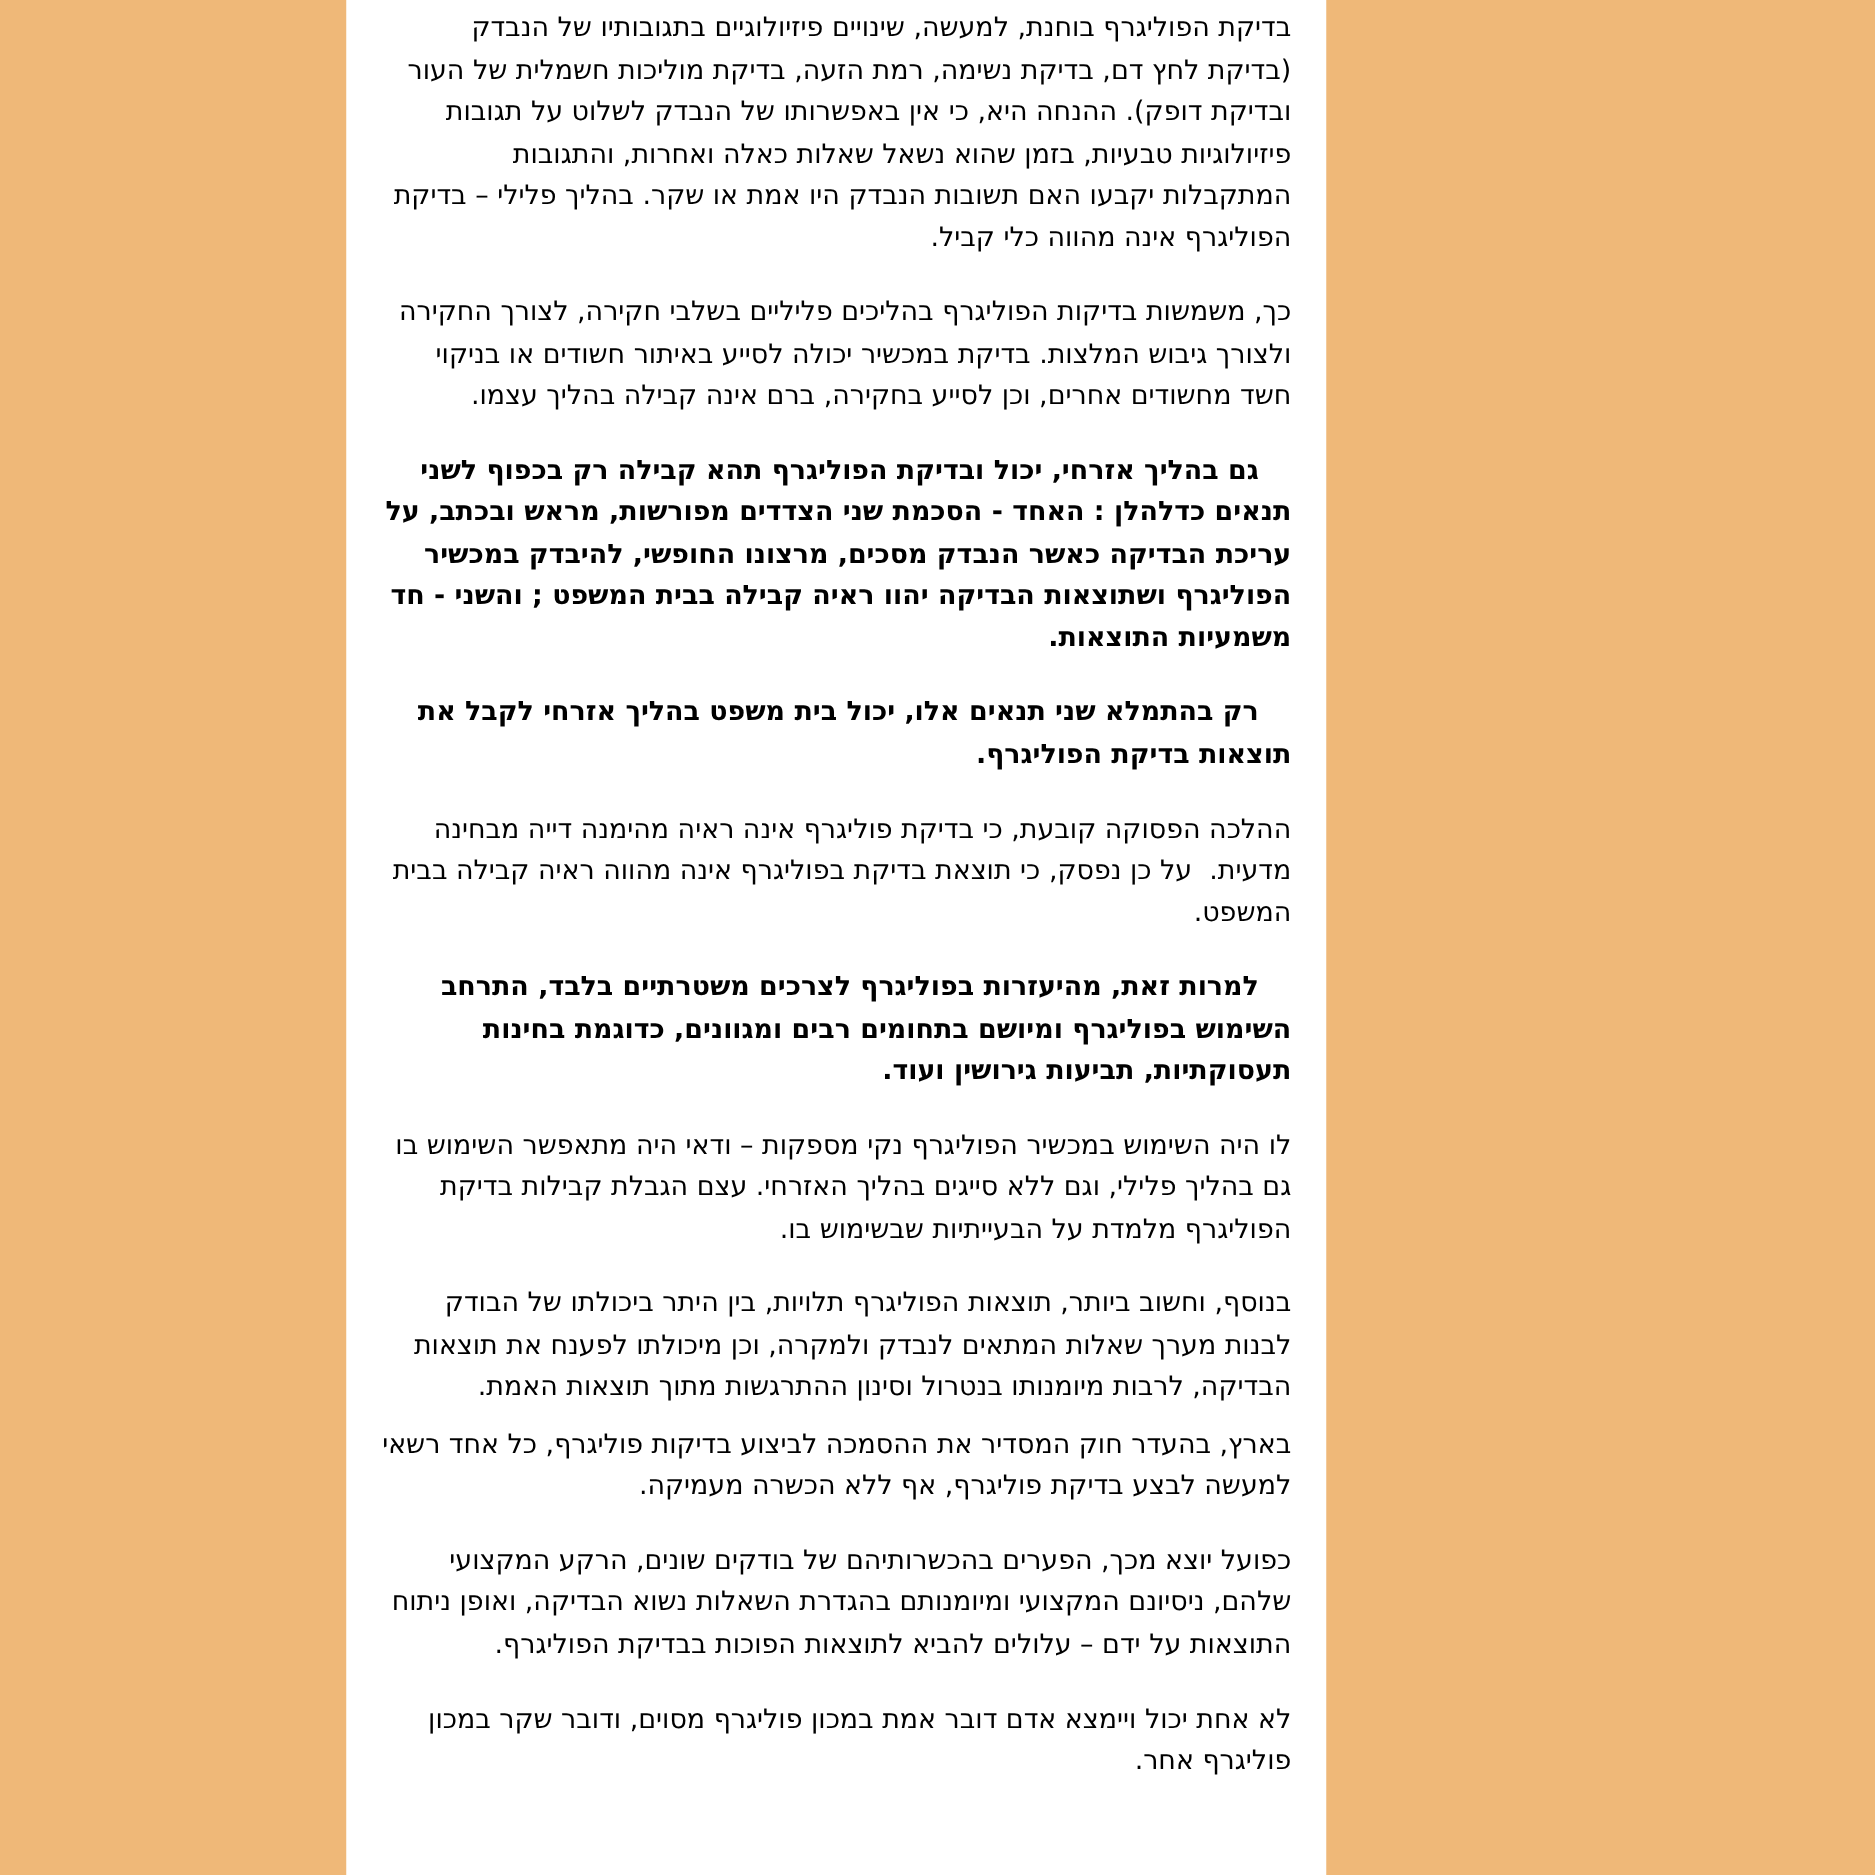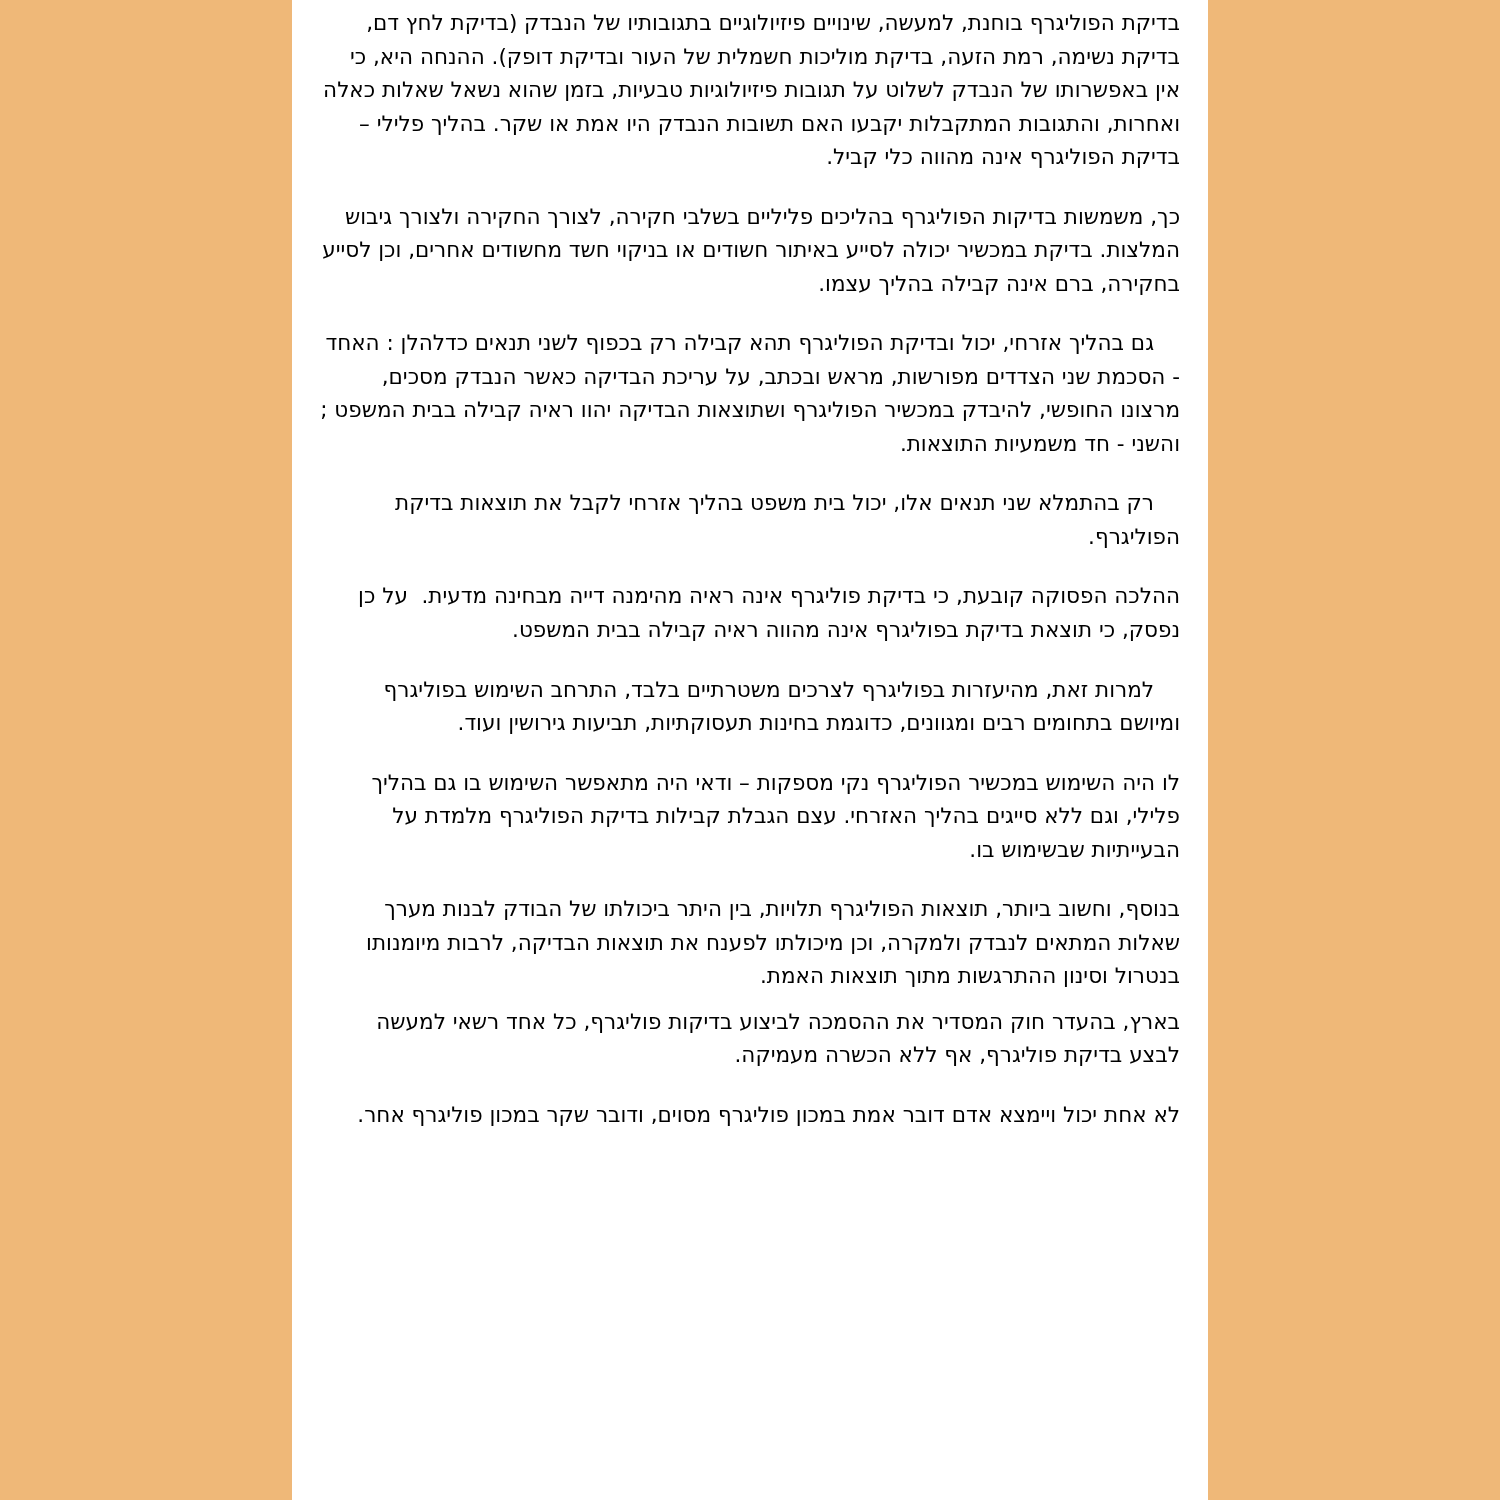--- a/index.html
+++ b/index.html
@@ -8,43 +8,44 @@
   }
   body {
     width: 1500px;
     height: 1500px;
     background: #efb878;
     font-family: "DejaVu Sans", "Liberation Sans", sans-serif;
     overflow: hidden;
   }
   .page {
     position: absolute;
-    left: 292px;
+    left: 277px;
     top: 0;
-    width: 916px;
+    width: 784px;
     height: 1500px;
     background: #ffffff;
     box-sizing: border-box;
     padding: 0 28px;
     overflow: hidden;
   }
   .doc {
     direction: rtl;
     text-align: right;
     color: #000000;
     font-size: 21.5px;
     line-height: 1.56;
     padding-top: 6px;
   }
   .doc p {
     margin: 0 0 26px 0;
     white-space: pre-wrap;
   }
   .doc p.indent {
     text-indent: 26px;
+    font-weight: bold;
   }
   .doc p.tight {
     margin-bottom: 12px;
   }
   .doc p:last-child {
     margin-bottom: 0;
     margin-top: 12px;
   }
 </style>
 </head>
@@ -54,15 +55,16 @@
   <div class="doc">
     <p>בדיקת הפוליגרף בוחנת, למעשה, שינויים פיזיולוגיים בתגובותיו של הנבדק (בדיקת לחץ דם, בדיקת נשימה, רמת הזעה, בדיקת מוליכות חשמלית של העור ובדיקת דופק). ההנחה היא, כי אין באפשרותו של הנבדק לשלוט על תגובות פיזיולוגיות טבעיות, בזמן שהוא נשאל שאלות כאלה ואחרות, והתגובות המתקבלות יקבעו האם תשובות הנבדק היו אמת או שקר. בהליך פלילי – בדיקת הפוליגרף אינה מהווה כלי קביל.</p>
     <p>כך, משמשות בדיקות הפוליגרף בהליכים פליליים בשלבי חקירה, לצורך החקירה ולצורך גיבוש המלצות. בדיקת במכשיר יכולה לסייע באיתור חשודים או בניקוי חשד מחשודים אחרים, וכן לסייע בחקירה, ברם אינה קבילה בהליך עצמו.</p>
     <p class="indent">גם בהליך אזרחי, יכול ובדיקת הפוליגרף תהא קבילה רק בכפוף לשני תנאים כדלהלן : האחד - הסכמת שני הצדדים מפורשות, מראש ובכתב, על עריכת הבדיקה כאשר הנבדק מסכים, מרצונו החופשי, להיבדק במכשיר הפוליגרף ושתוצאות הבדיקה יהוו ראיה קבילה בבית המשפט ; והשני - חד משמעיות התוצאות.</p>
     <p class="indent">רק בהתמלא שני תנאים אלו, יכול בית משפט בהליך אזרחי לקבל את תוצאות בדיקת הפוליגרף.</p>
     <p>ההלכה הפסוקה קובעת, כי בדיקת פוליגרף אינה ראיה מהימנה דייה מבחינה מדעית.  על כן נפסק, כי תוצאת בדיקת בפוליגרף אינה מהווה ראיה קבילה בבית המשפט.</p>
     <p class="indent">למרות זאת, מהיעזרות בפוליגרף לצרכים משטרתיים בלבד, התרחב השימוש בפוליגרף ומיושם בתחומים רבים ומגוונים, כדוגמת בחינות תעסוקתיות, תביעות גירושין ועוד.</p>
     <p>לו היה השימוש במכשיר הפוליגרף נקי מספקות – ודאי היה מתאפשר השימוש בו גם בהליך פלילי, וגם ללא סייגים בהליך האזרחי. עצם הגבלת קבילות בדיקת הפוליגרף מלמדת על הבעייתיות שבשימוש בו.</p>
     <p class="tight">בנוסף, וחשוב ביותר, תוצאות הפוליגרף תלויות, בין היתר ביכולתו של הבודק לבנות מערך שאלות המתאים לנבדק ולמקרה, וכן מיכולתו לפענח את תוצאות הבדיקה, לרבות מיומנותו בנטרול וסינון ההתרגשות מתוך תוצאות האמת.</p>
     <p>בארץ, בהעדר חוק המסדיר את ההסמכה לביצוע בדיקות פוליגרף, כל אחד רשאי למעשה לבצע בדיקת פוליגרף, אף ללא הכשרה מעמיקה.</p>
+    <p>כפועל יוצא מכך, הפערים בהכשרותיהם של בודקים שונים, הרקע המקצועי שלהם, ניסיונם המקצועי ומיומנותם בהגדרת השאלות נשוא הבדיקה, ואופן ניתוח התוצאות על ידם – עלולים להביא לתוצאות הפוכות בבדיקת הפוליגרף.</p>
     <p>לא אחת יכול ויימצא אדם דובר אמת במכון פוליגרף מסוים, ודובר שקר במכון פוליגרף אחר.</p>
   </div>
 </div>
 
 </body></html>

